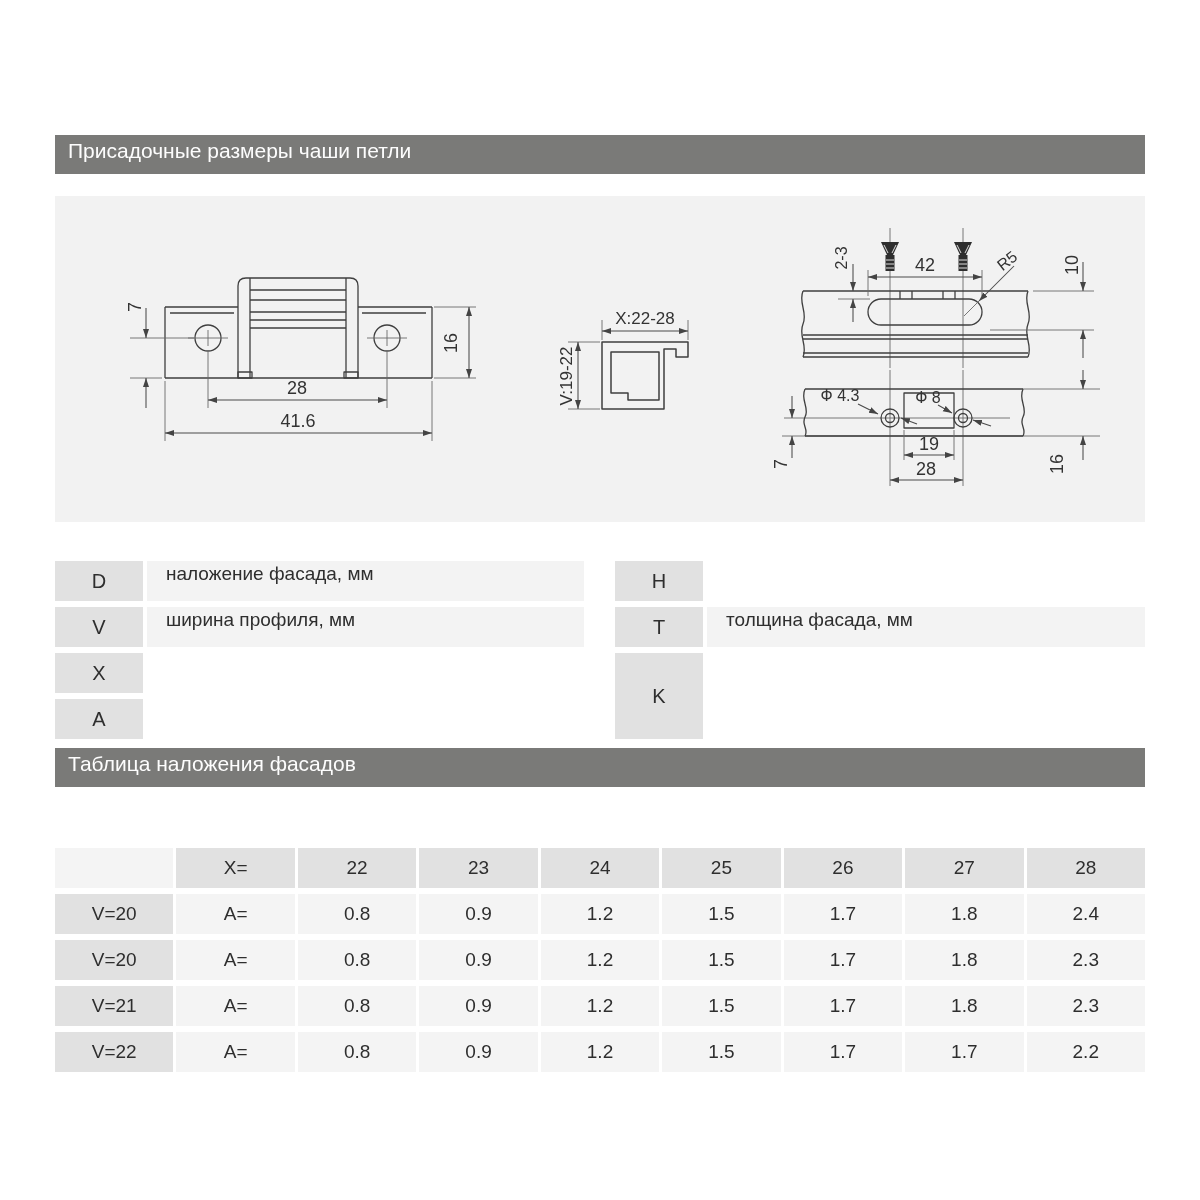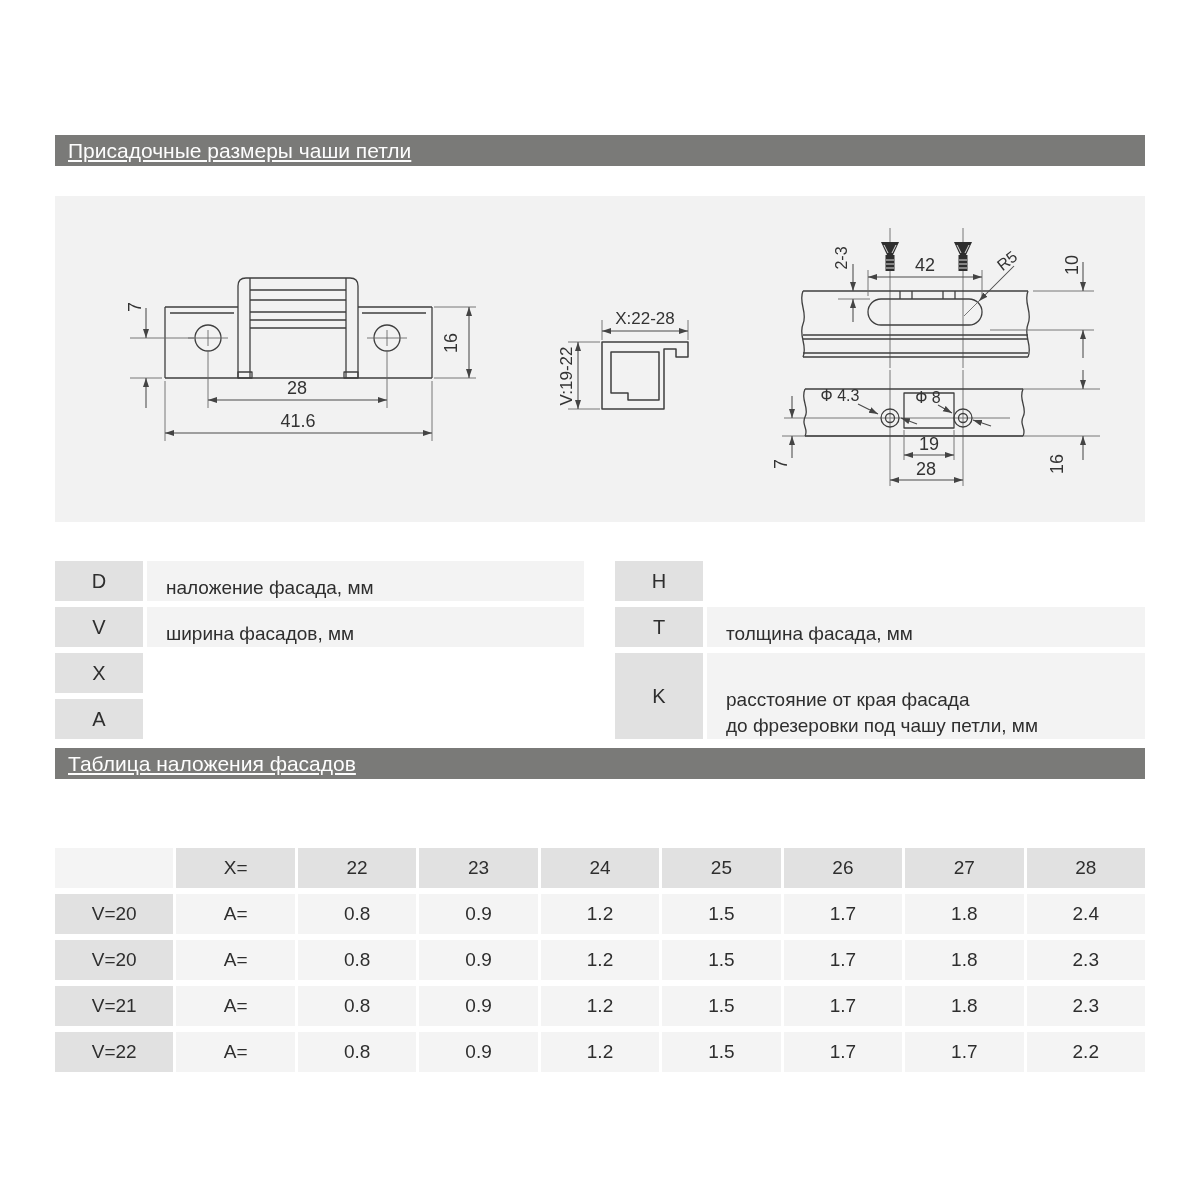--- a/index.html
+++ b/index.html
@@ -1,28 +1,28 @@
 <!DOCTYPE html>
 <html><head>
 <meta charset="utf-8">
 <style>
   * { box-sizing: border-box; margin: 0; padding: 0; }
   html,body { width:1200px; height:1200px; background:#ffffff;
     font-family:"Liberation Sans","DejaVu Sans",sans-serif; color:#2e2e2e; }
   .abs { position:absolute; }
-  .titlebar { left:55px; width:1090px; height:31px; background:#7a7a78;
-    color:#fdfdfd; font-size:21px; line-height:31px; padding-left:13px;text-decoration:underline; }
+  .titlebar { left:55px; width:1090px; height:39px; background:#7a7a78;
+    color:#fdfdfd; font-size:21px; line-height:31px; padding-left:13px; }
   .panel { left:55px; top:196px; width:1090px; height:326px; background:#f2f2f2; }
   
   .legend-col { display:flex; flex-direction:column; gap:6px; }
   .legend-row { display:flex; gap:4px; }
   .lkey { width:88px; background:#e1e1e1; display:flex; align-items:center;
     justify-content:center; font-size:20px; }
   .ldesc { flex:1; background:#f3f3f3; display:flex; flex-direction:column;
-    justify-content:flex-end; padding-left:19px; font-size:19px; line-height:26px; }
+    justify-content:flex-start; padding-left:19px; font-size:19px; line-height:26px; }
   .h40 { height:40px; } .h86 { height:86px; }
   
   .ovtable { left:55px; top:848px; width:1090px; display:grid;
     grid-template-columns:repeat(9,1fr); column-gap:3px; row-gap:6px;
     grid-auto-rows:40px; }
   .cell { display:flex; align-items:center; justify-content:center; font-size:19px; }
   .cg { background:#e1e1e1; } .cl { background:#f4f4f4; }
   
   svg { overflow:visible; }
   .ol  { stroke:#3f3f3f; stroke-width:1.3; fill:none; stroke-linejoin:round; }
@@ -195,21 +195,21 @@
 <div class="abs legend-col" style="left:55px;top:561px;width:529px">
   <div class="legend-row h40">
     <div class="lkey h40">D</div>
     <div class="ldesc h40">
         <span>наложение фасада, мм</span>
       </div>
   </div>
   <div class="legend-row h40">
     <div class="lkey h40">V</div>
     <div class="ldesc h40">
-        <span>ширина фасадов, мм</span>
+        <span>ширина профиля, мм</span>
       </div>
   </div>
   <div class="legend-row h40">
     <div class="lkey h40">X</div>
   </div>
   <div class="legend-row h40">
     <div class="lkey h40">A</div>
   </div>
 </div>
 
@@ -218,24 +218,20 @@
     <div class="lkey h40">H</div>
   </div>
   <div class="legend-row h40">
     <div class="lkey h40">T</div>
     <div class="ldesc h40">
         <span>толщина фасада, мм</span>
       </div>
   </div>
   <div class="legend-row h86">
     <div class="lkey h86">K</div>
-    <div class="ldesc h86">
-      <span>расстояние от края фасада</span>
-      <span>до фрезеровки под чашу петли, мм</span>
-    </div>
   </div>
 </div>
 
 <div class="abs titlebar" style="top:748px">Таблица наложения фасадов</div>
 
 <div class="abs ovtable">
 
   <div class="cell cl"></div>
   <div class="cell cg">X=</div>
   <div class="cell cg">22</div>

